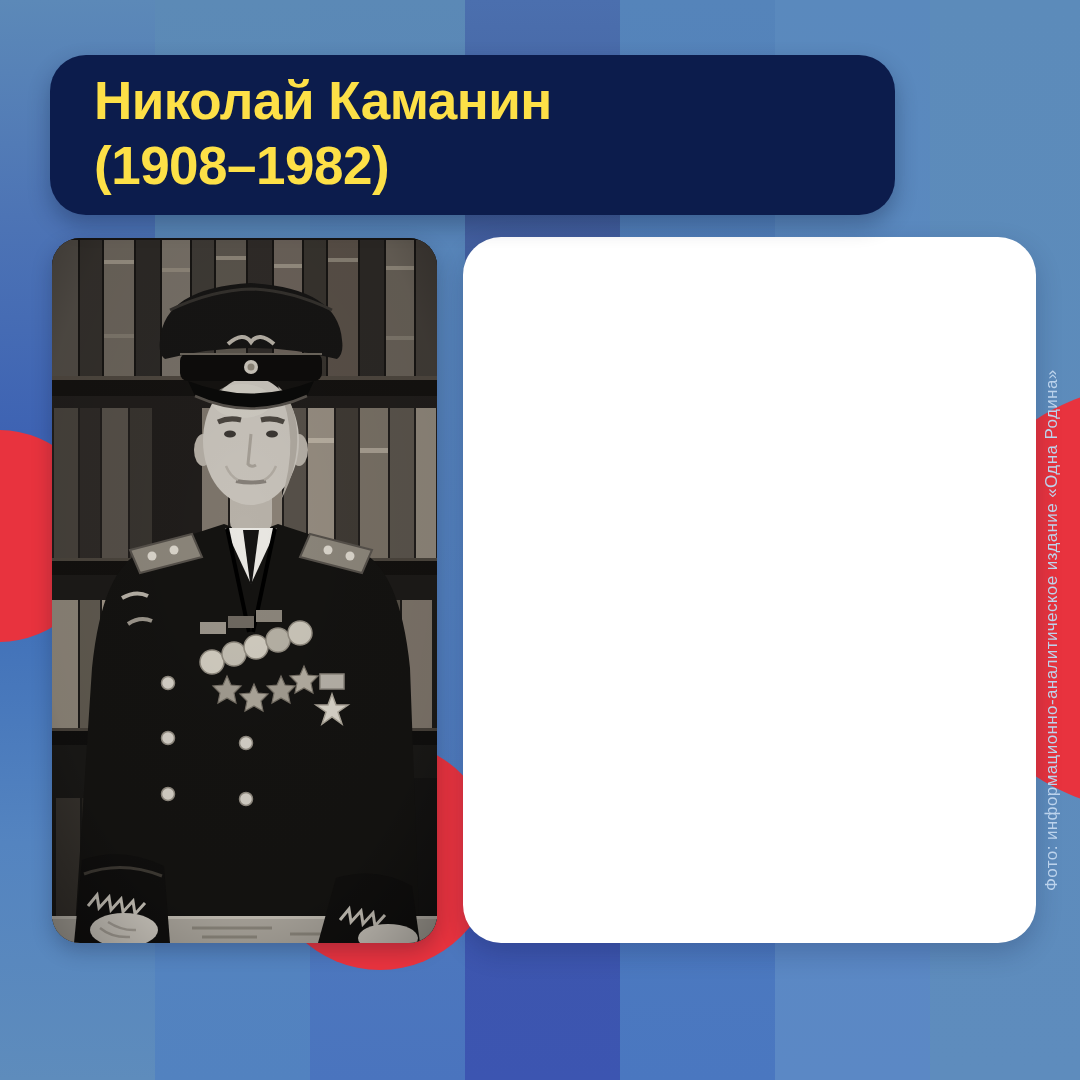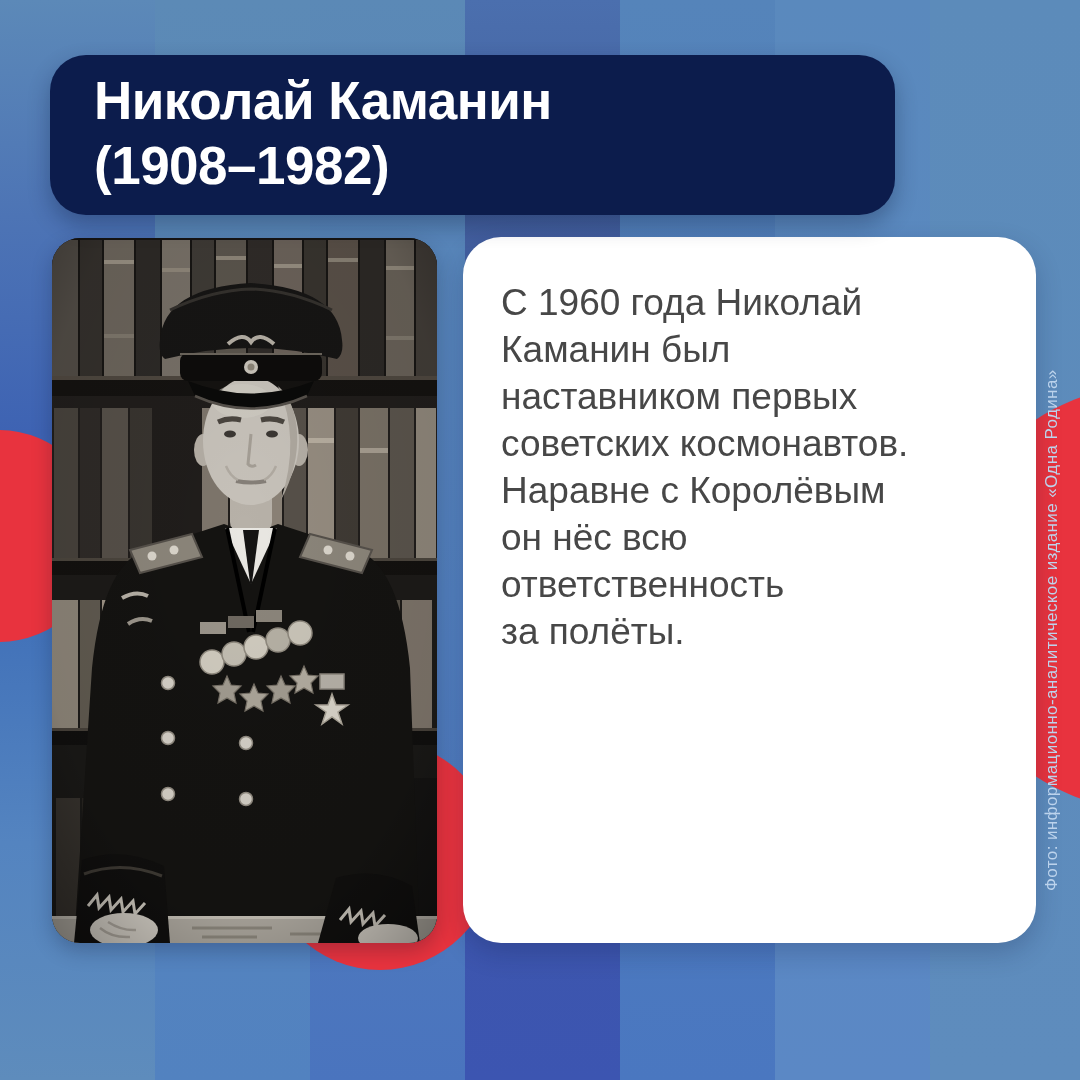--- a/index.html
+++ b/index.html
@@ -25,21 +25,21 @@
   .circle-right{left:939px;top:385px;width:426px;height:426px;}
   
   .banner{
     position:absolute;left:50px;top:55px;width:845px;height:160px;z-index:3;
     background:#0c1c4c;border-radius:36px;
     box-shadow:0 10px 22px rgba(8,16,48,.30);
     display:flex;align-items:center;
   }
   .banner h1{
     margin:0;padding:0 30px 4px 44px;
-    font-size:53px;line-height:65px;font-weight:bold;color:#ffffff;
+    font-size:53px;line-height:65px;font-weight:bold;color:#fde047;
     letter-spacing:-0.5px;white-space:pre-line;
   }
   
   .logo{position:absolute;left:928px;top:48px;width:100px;height:110px;z-index:3;}
   .logo svg{width:100%;height:100%;display:block;}
   
   .photo{
     position:absolute;left:52px;top:238px;width:385px;height:705px;z-index:2;
     border-radius:28px;overflow:hidden;box-shadow:0 8px 20px rgba(10,16,40,.25);
   }
@@ -265,28 +265,20 @@
           <ellipse cx="72" cy="692" rx="34" ry="17" fill="#d0cbc2"></ellipse>
           <path d="M 48 690 q 12 10 30 9 M 56 684 q 14 9 28 8" stroke="#a8a299" stroke-width="2.5" fill="none"></path>
           <ellipse cx="336" cy="700" rx="30" ry="14" fill="#d0cbc2"></ellipse>
         </g>
       </g>
       <rect width="385" height="705" fill="url(#vig)"></rect>
     </svg>
   </div>
 
   <div class="card">
-    <p class="body">С 1960 года Николай
-Каманин был
-наставником первых
-советских космонавтов.
-Наравне с Королёвым
-он нёс всю
-ответственность
-за полёты.</p>
   </div>
 
   <div class="banner">
     <h1>Николай Каманин
 (1908–1982)</h1>
   </div>
 
 
   <div class="credit">Фото: информационно-аналитическое издание «Одна Родина»</div>
 

